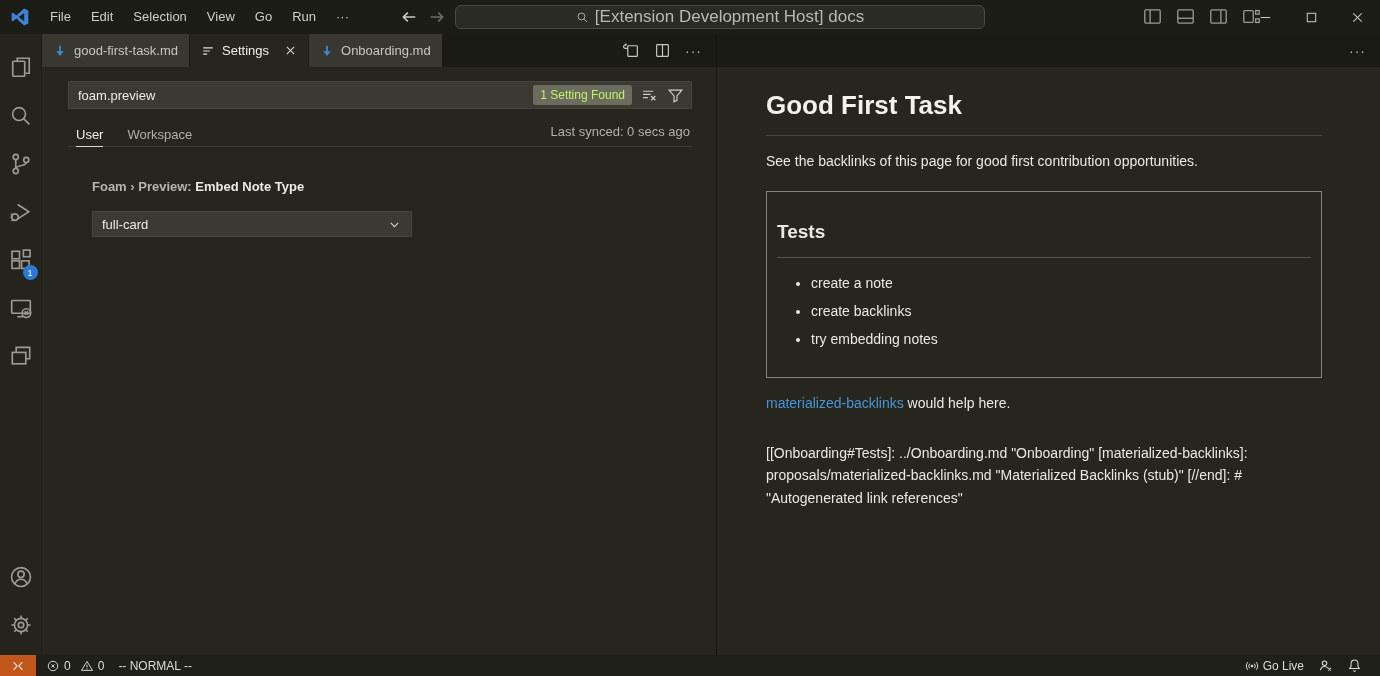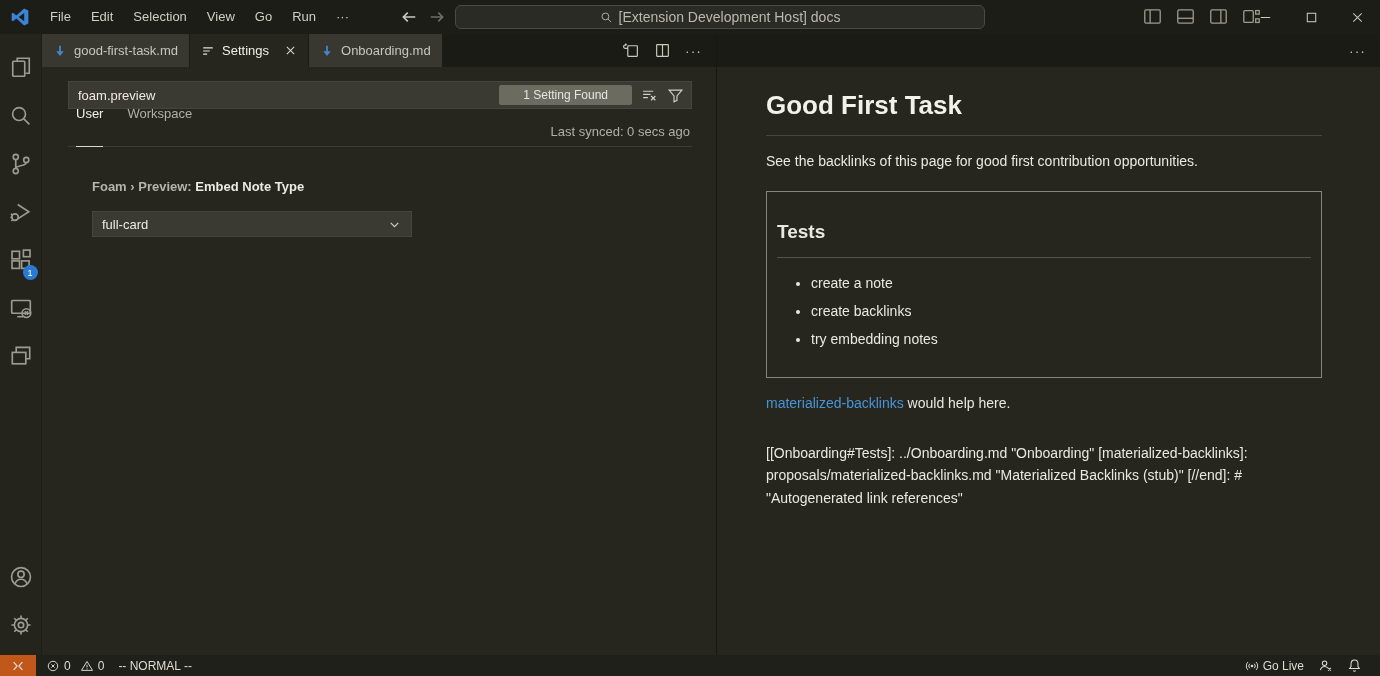--- a/index.html
+++ b/index.html
@@ -15,21 +15,21 @@
   
   .titlebar { position:absolute; top:0; left:0; width:100%; height:34px;
     background:#1d1d18; display:flex; align-items:center; }
   .logo { width:40px; display:flex; justify-content:center; }
   .menubar { display:flex; align-items:flex-end; }
   .menu-item { padding:0 10px; height:34px; line-height:34px; color:#cfcfc6; font-size:13px; }
   .nav-arrow { position:absolute; top:7px; width:20px; height:20px; }
   .search-pill { position:absolute; left:455px; top:5px; width:530px; height:24px;
     background:#2b2b25; border:1px solid #4a4a42; border-radius:6px;
     display:flex; align-items:center; justify-content:center; gap:6px;
-    color:#b9b9b1; font-size:14px; }
+    color:#b9b9b1; font-size:17px; }
   .layout-controls { position:absolute; left:1143px; top:7px; display:flex; gap:14px; }
   .win-controls { position:absolute; right:0; top:0; height:34px; display:flex; }
   .win-btn { width:46px; height:34px; display:flex; align-items:center; justify-content:center; }
 
   
   .main { position:absolute; top:34px; left:0; width:100%; height:621px; display:flex; }
   .activitybar { width:42px; height:100%; background:#24241d; border-right:1px solid #1e1e18;
     display:flex; flex-direction:column; align-items:center; padding-top:10px; flex:none; }
   .ab-item { position:relative; width:42px; height:48px; display:flex; align-items:center; justify-content:center; }
   .ab-item svg { stroke:#8f8f85; }
@@ -48,25 +48,25 @@
     background:#383830; color:#c6c6bd; border-right:1px solid #1b1b16; font-size:13px; }
   .tab.active { background:#26261f; color:#efefe8; }
   .tab .close { margin-left:8px; }
   .tab-actions { margin-left:auto; display:flex; align-items:center; gap:14px; padding-right:14px; }
   .dots { color:#b9b9b1; font-size:14px; letter-spacing:1px; }
 
   
   .settings-body { padding:14px 24px 0 26px; }
   .settings-search { height:28px; background:#3a3a32; border:1px solid #45453c;
     display:flex; align-items:center; padding:0 7px 0 9px; color:#eceae2; }
-  .count-badge { margin-left:auto; background:#6b6b5f; color:#e5e5e5; padding:3px 24px; font-size:12px; border-radius:2px; }
+  .count-badge { margin-left:auto; background:#6b6b5f; color:#bef264; padding:3px 7px; font-size:12px; border-radius:2px; }
   .search-actions { display:flex; align-items:center; gap:9px; margin-left:9px; }
   .scope-row { display:flex; align-items:flex-end; margin-top:14px;
     border-bottom:1px solid #3c3c34; padding:0 2px 0 8px; height:24px; }
-  .scope { margin-right:24px; color:#b0b0a8; padding-bottom:25px; }
+  .scope { margin-right:24px; color:#b0b0a8; padding-bottom:4px; }
   .scope.active { color:#f2f2ea; border-bottom:1px solid #d8d8d0; margin-bottom:-1px; }
   .synced { margin-left:auto; color:#b0b0a8; padding-bottom:7px; }
   .setting-block { margin:32px 0 0 24px; }
   .setting-title { font-size:13px; font-weight:700; }
   .setting-title .cat { color:#b4b4aa; }
   .setting-title .name { color:#ebebe3; }
   .select { width:320px; height:26px; margin-top:17px; background:#3a3a32; border:1px solid #45453c;
     display:flex; align-items:center; padding:0 9px; color:#ebebe3; font-size:13px; }
   .select svg { margin-left:auto; }
 

